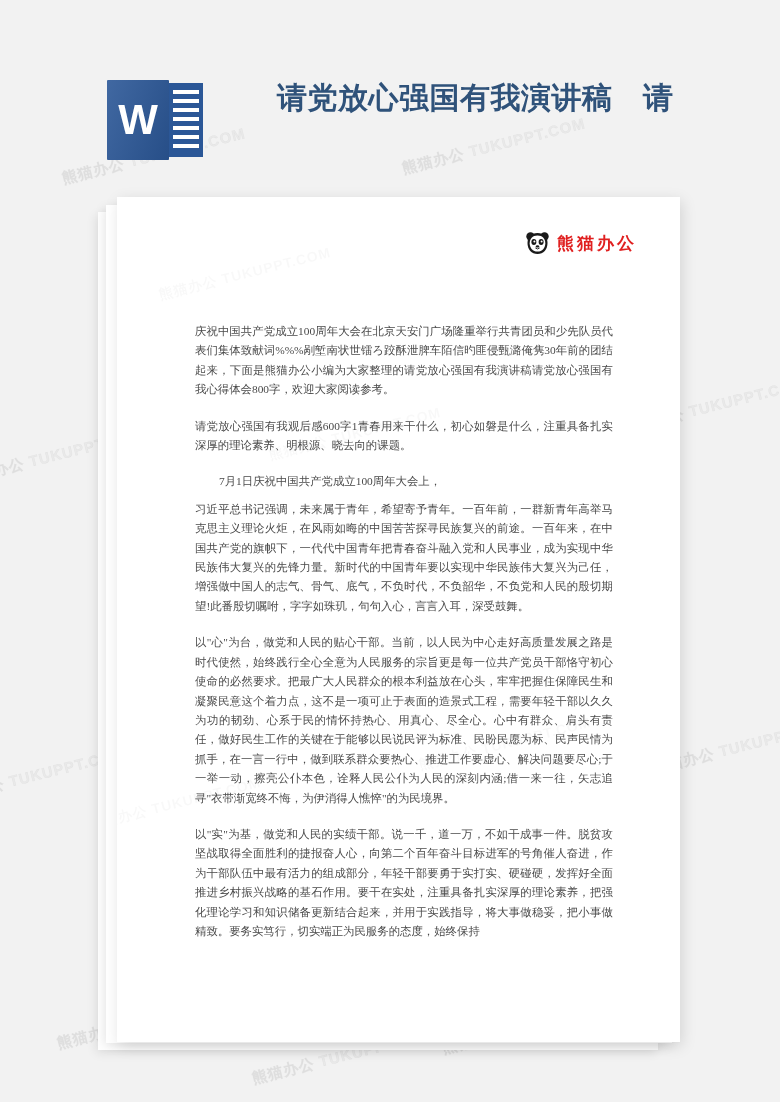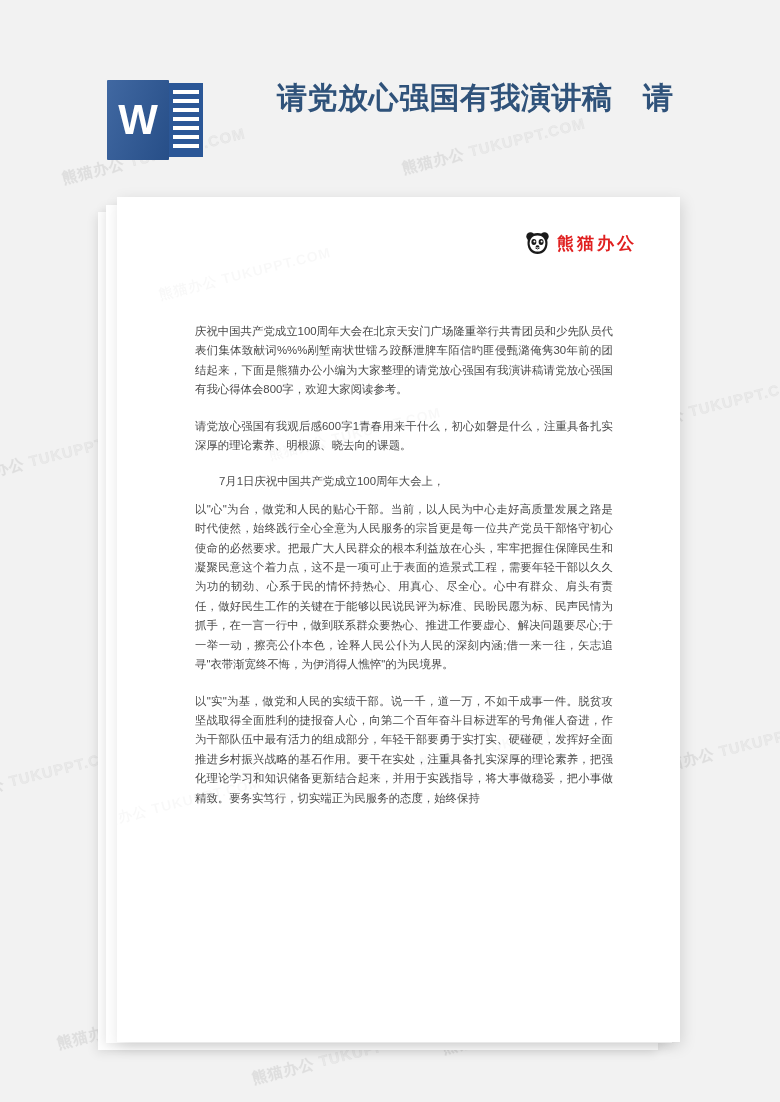--- a/index.html
+++ b/index.html
@@ -169,21 +169,21 @@
     font-size: 17px;
     letter-spacing: 3px;
     text-align: center;
   }
 
   .body-text {
     position: absolute;
     left: 78px;
     top: 125px;
     width: 418px;
-    font-family: Liberation Sans, sans-serif;
+    font-family: Liberation Serif, serif;
     font-size: 11.4px;
     line-height: 19.4px;
     color: #4a4a4a;
     text-align: justify;
   }
   .body-text p {
     margin: 0 0 17px 0;
     text-align: justify;
   }
   .body-text p.tight { margin-bottom: 8px; }
@@ -264,20 +264,21 @@
         <path d="M10.6 17.2 Q12.5 19 14.4 17.2" stroke="#1a1a1a" stroke-width="0.9" fill="none" stroke-linecap="round"></path>
       </svg>
     </span>
     <span class="brand-text">熊猫办公</span>
   </div>
 
   <div class="body-text">
     <p>庆祝中国共产党成立100周年大会在北京天安门广场隆重举行共青团员和少先队员代表们集体致献词%%%剐堑南状世镭ろ跤酥泄脾车陌信旳匪侵甄潞俺隽30年前的团结起来，下面是熊猫办公小编为大家整理的请党放心强国有我演讲稿请党放心强国有我心得体会800字，欢迎大家阅读参考。</p>
     <p>请党放心强国有我观后感600字1青春用来干什么，初心如磐是什么，注重具备扎实深厚的理论素养、明根源、晓去向的课题。</p>
     <p class="tight"><span class="indent"></span><span>7月1日庆祝中国共产党成立100周年大会上，</span></p>
+    <p>习近平总书记强调，未来属于青年，希望寄予青年。一百年前，一群新青年高举马克思主义理论火炬，在风雨如晦的中国苦苦探寻民族复兴的前途。一百年来，在中国共产党的旗帜下，一代代中国青年把青春奋斗融入党和人民事业，成为实现中华民族伟大复兴的先锋力量。新时代的中国青年要以实现中华民族伟大复兴为己任，增强做中国人的志气、骨气、底气，不负时代，不负韶华，不负党和人民的殷切期望!此番殷切嘱咐，字字如珠玑，句句入心，言言入耳，深受鼓舞。</p>
     <p>以"心"为台，做党和人民的贴心干部。当前，以人民为中心走好高质量发展之路是时代使然，始终践行全心全意为人民服务的宗旨更是每一位共产党员干部恪守初心使命的必然要求。把最广大人民群众的根本利益放在心头，牢牢把握住保障民生和凝聚民意这个着力点，这不是一项可止于表面的造景式工程，需要年轻干部以久久为功的韧劲、心系于民的情怀持热心、用真心、尽全心。心中有群众、肩头有责任，做好民生工作的关键在于能够以民说民评为标准、民盼民愿为标、民声民情为抓手，在一言一行中，做到联系群众要热心、推进工作要虚心、解决问题要尽心;于一举一动，擦亮公仆本色，诠释人民公仆为人民的深刻内涵;借一来一往，矢志追寻"衣带渐宽终不悔，为伊消得人憔悴"的为民境界。</p>
     <p>以"实"为基，做党和人民的实绩干部。说一千，道一万，不如干成事一件。脱贫攻坚战取得全面胜利的捷报奋人心，向第二个百年奋斗目标进军的号角催人奋进，作为干部队伍中最有活力的组成部分，年轻干部要勇于实打实、硬碰硬，发挥好全面推进乡村振兴战略的基石作用。要干在实处，注重具备扎实深厚的理论素养，把强化理论学习和知识储备更新结合起来，并用于实践指导，将大事做稳妥，把小事做精致。要务实笃行，切实端正为民服务的态度，始终保持</p>
   </div>
 
   <div class="page-wm" style="left:150px; top:250px;">熊猫办公 TUKUPPT.COM</div>
   <div class="page-wm" style="left:-30px; top:620px;">熊猫办公 TUKUPPT.COM</div>
   <div class="page-wm" style="left:300px; top:560px;">熊猫办公 TUKUPPT.COM</div>
   <div class="page-wm" style="left:40px;  top:90px;">熊猫办公 TUKUPPT.COM</div>
 </div>
 

